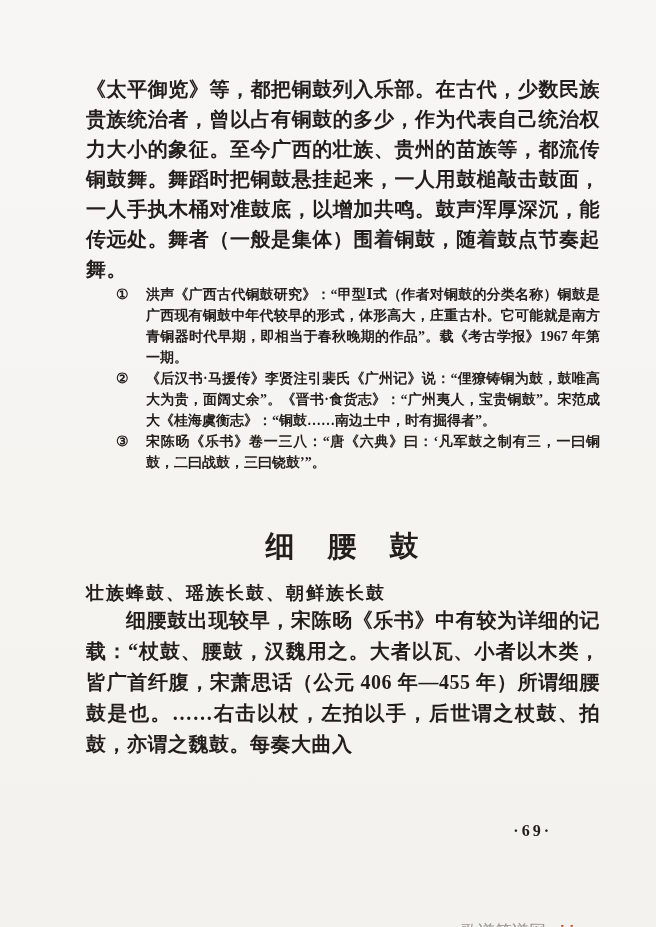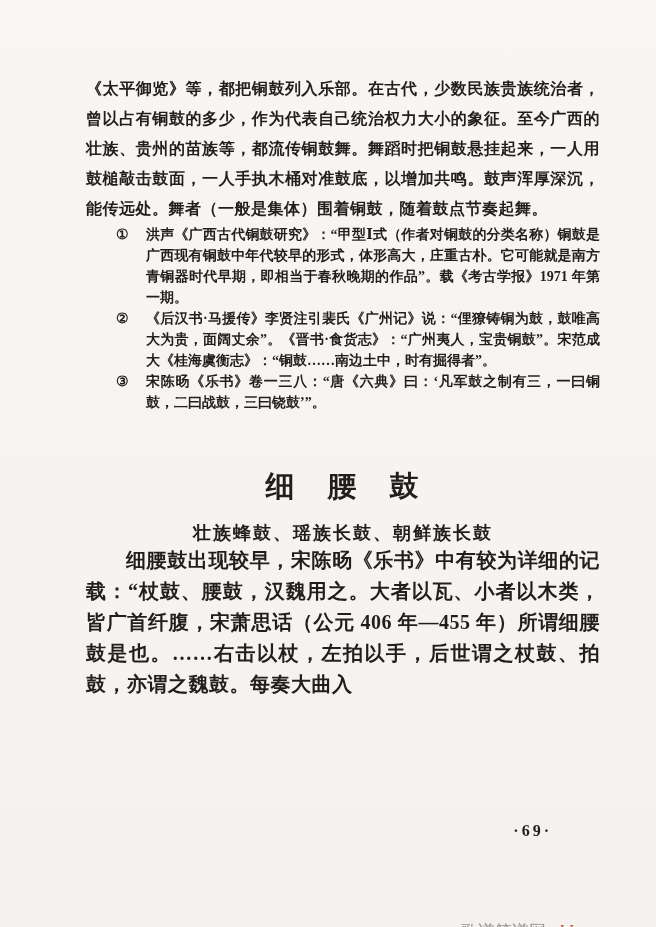--- a/index.html
+++ b/index.html
@@ -11,21 +11,21 @@
     background:linear-gradient(180deg,#f7f6f4 0%,#f5f4f1 55%,#f3f2ee 100%);
     overflow:hidden;
     color:#211e1b;
     font-family:"Liberation Serif","DejaVu Serif",serif;
   }
   .content{
     position:absolute;
     left:86px;top:74px;right:56px;
   }
   .intro{
-    font-size:16px;line-height:30px;
+    font-size:20px;line-height:30px;
     font-weight:600;
     text-align:justify;
     letter-spacing:0.5px;
     margin:0;
   }
   .notes-header{
     font-family:"Liberation Sans","DejaVu Sans",sans-serif;
     font-size:18px;font-weight:700;
     line-height:26px;
     margin:2px 0 2px -4px;
@@ -49,21 +49,20 @@
   .section-title{
     margin:52px 0 12px 0;
     text-align:center;
     font-family:"Liberation Sans","DejaVu Sans",sans-serif;
     font-size:29px;font-weight:700;
     line-height:42px;
     letter-spacing:2px;
   }
   .section-subtitle{
     margin:14px 0 0 0;
-    text-align:center;
     font-family:"Liberation Sans","DejaVu Sans",sans-serif;
     font-size:18px;font-weight:700;
     line-height:24px;
     letter-spacing:2px;
   }
   .body-para{
     font-size:20px;line-height:31px;
     font-weight:600;
     text-align:justify;
     text-indent:2em;
@@ -94,21 +93,21 @@
 
 <div class="page">
   <div class="content">
 
     <p class="intro">《太平御览》等，都把铜鼓列入乐部。在古代，少数民族贵族统治者，曾以占有铜鼓的多少，作为代表自己统治权力大小的象征。至今广西的壮族、贵州的苗族等，都流传铜鼓舞。舞蹈时把铜鼓悬挂起来，一人用鼓槌敲击鼓面，一人手执木桶对准鼓底，以增加共鸣。鼓声浑厚深沉，能传远处。舞者（一般是集体）围着铜鼓，随着鼓点节奏起舞。</p>
 
 
     <div class="notes-list">
       <div class="note-item">
         <span class="note-marker">①</span>
-        <p class="note-text">洪声《广西古代铜鼓研究》：“甲型Ⅰ式（作者对铜鼓的分类名称）铜鼓是广西现有铜鼓中年代较早的形式，体形高大，庄重古朴。它可能就是南方青铜器时代早期，即相当于春秋晚期的作品”。载《考古学报》1971 年第一期。</p>
+        <p class="note-text">洪声《广西古代铜鼓研究》：“甲型Ⅰ式（作者对铜鼓的分类名称）铜鼓是广西现有铜鼓中年代较早的形式，体形高大，庄重古朴。它可能就是南方青铜器时代早期，即相当于春秋晚期的作品”。载《考古学报》1967 年第一期。</p>
       </div>
       <div class="note-item">
         <span class="note-marker">②</span>
         <p class="note-text">《后汉书·马援传》李贤注引裴氏《广州记》说：“俚獠铸铜为鼓，鼓唯高大为贵，面阔丈余”。《晋书·食货志》：“广州夷人，宝贵铜鼓”。宋范成大《桂海虞衡志》：“铜鼓……南边土中，时有掘得者”。</p>
       </div>
       <div class="note-item">
         <span class="note-marker">③</span>
         <p class="note-text">宋陈旸《乐书》卷一三八：“唐《六典》曰：‘凡军鼓之制有三，一曰铜鼓，二曰战鼓，三曰铙鼓’”。</p>
       </div>
     </div>

